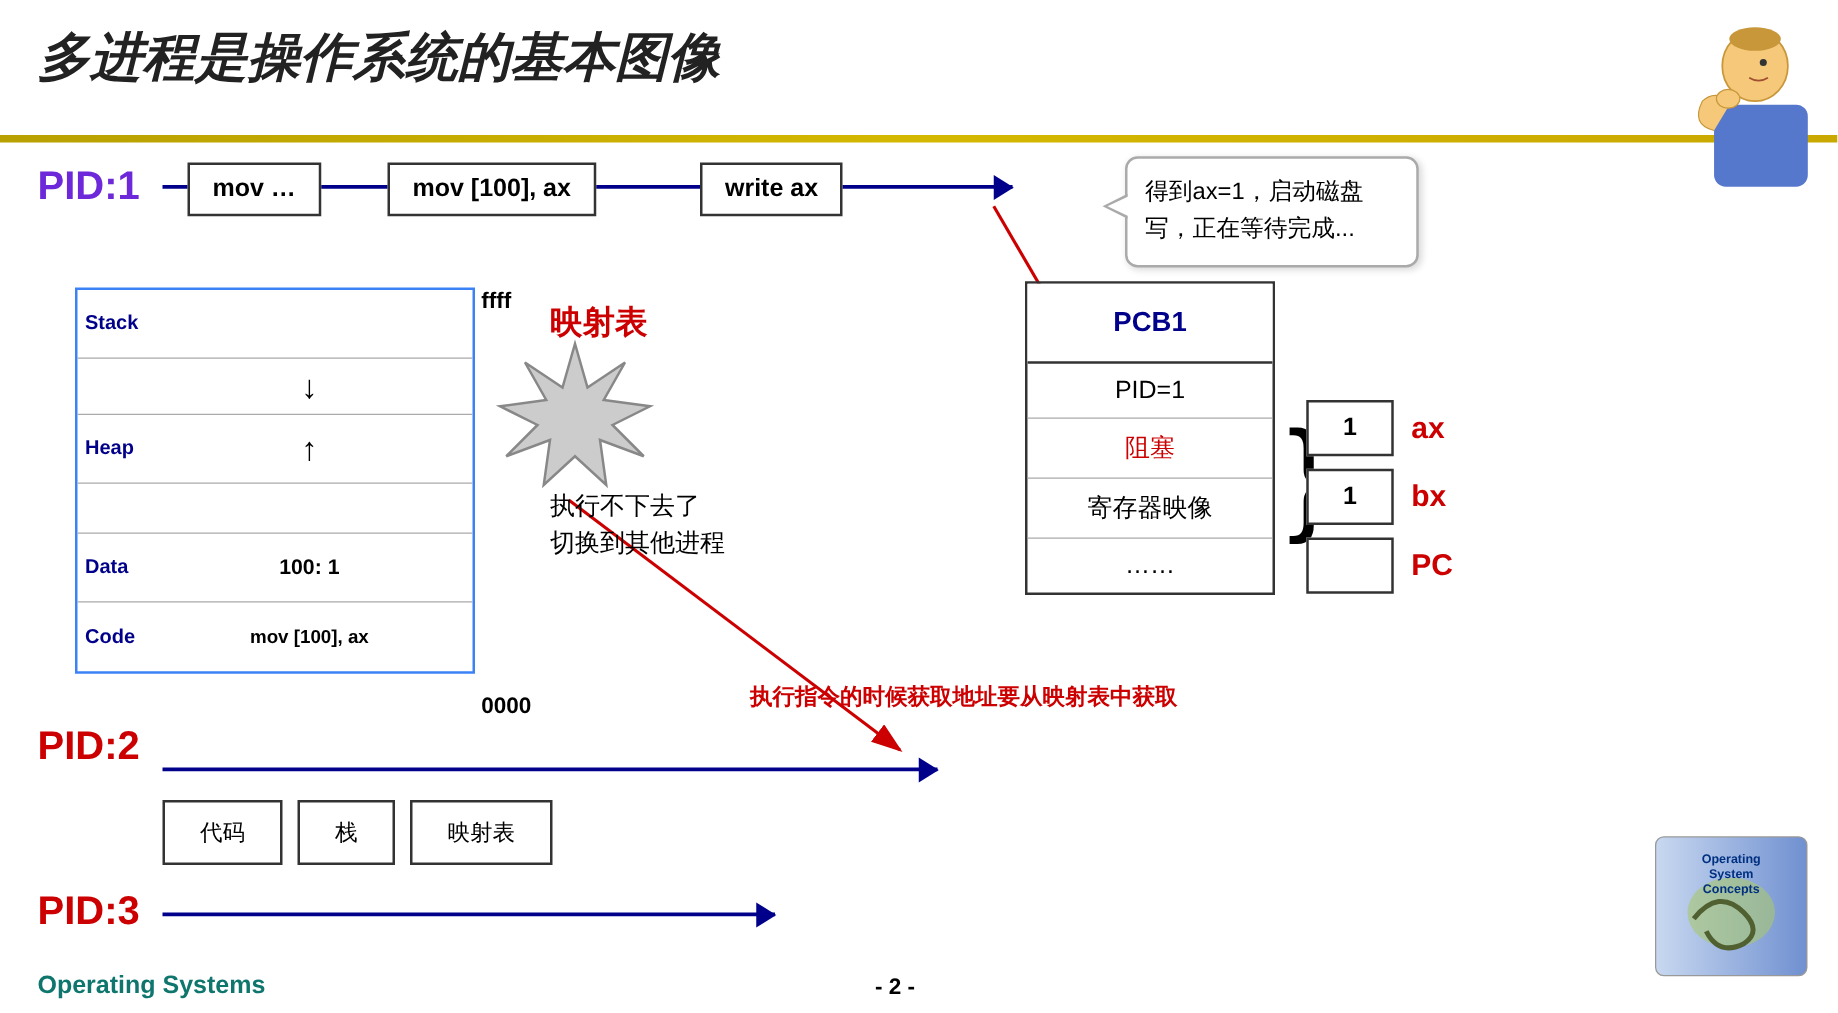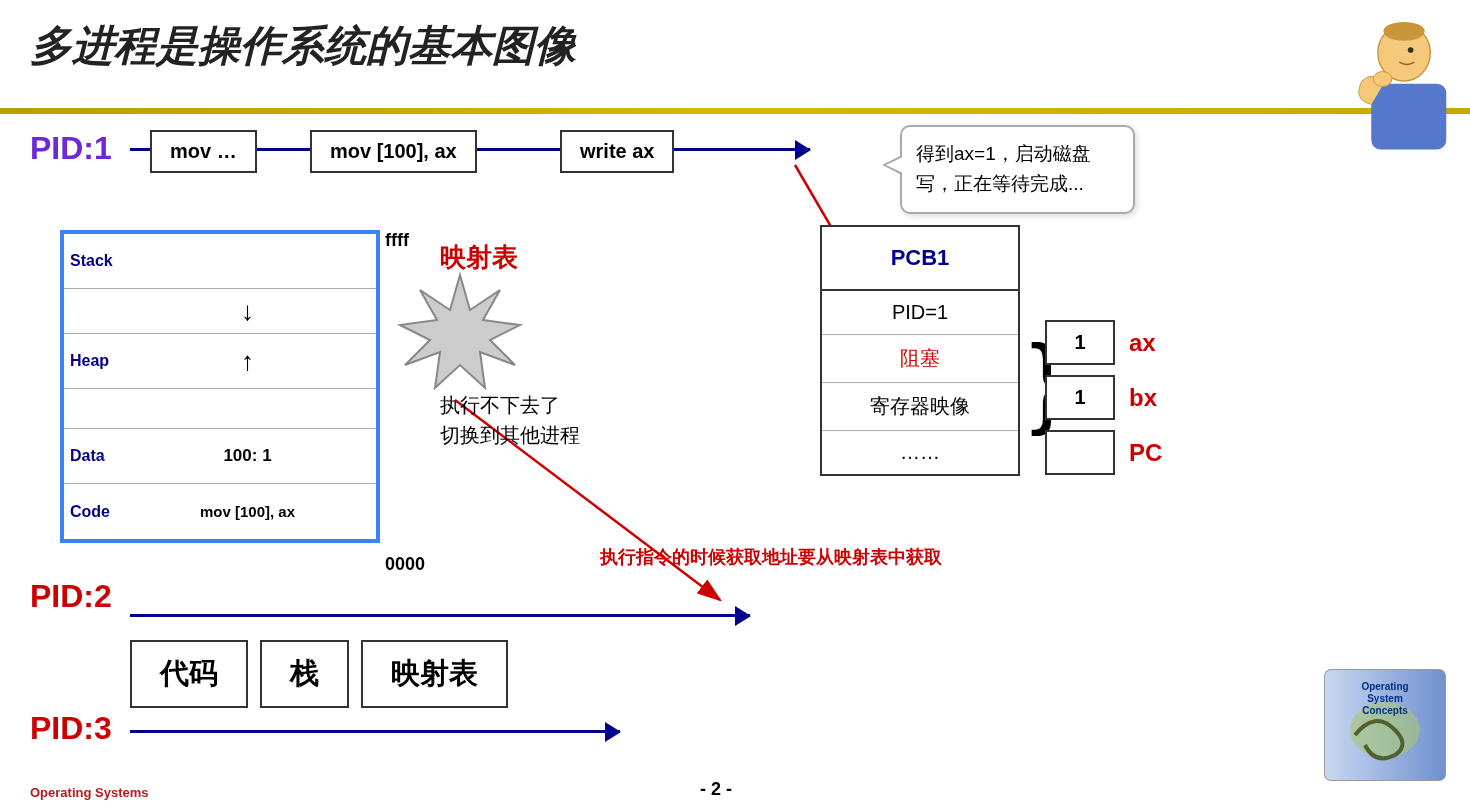--- a/index.html
+++ b/index.html
@@ -63,21 +63,21 @@
       border-bottom: 10px solid transparent;
       border-left: 16px solid #00008b;
     }
 
     
     .memory-block {
       position: absolute;
       top: 230px;
       left: 60px;
       width: 320px;
-      border: 4px solid #3b82f6;
+      border: 2px solid #3b82f6;
     }
     .mem-row {
       display: flex;
       border-bottom: 1px solid #aaa;
       height: 55px;
       align-items: center;
     }
     .mem-row:last-child { border-bottom: none; }
     .mem-label {
       font-size: 16px;
@@ -254,22 +254,22 @@
     .pid2-boxes {
       display: flex;
       align-items: center;
       position: absolute;
       top: 640px;
       left: 130px;
     }
     .pid2-box {
       border: 2px solid #333;
       padding: 12px 28px;
-      font-size: 29px;
-      font-weight: bold;
+      font-size: 18px;
+      font-weight: normal;
       color: #000;
       background: #fff;
       margin-right: 12px;
     }
 
     
     .pid2-arrow {
       position: absolute;
       top: 614px;
       left: 130px;
@@ -314,23 +314,23 @@
       border-top: 10px solid transparent;
       border-bottom: 10px solid transparent;
       border-left: 16px solid #00008b;
     }
 
     
     .footer {
       position: absolute;
       bottom: 10px;
       left: 30px;
-      font-size: 13px;
-      font-weight: bold;
-      color: #b91c1c;
+      font-size: 20px;
+      font-weight: bold;
+      color: #0f766e;
     }
     .footer-page {
       position: absolute;
       bottom: 10px;
       left: 700px;
       font-size: 18px;
       font-weight: bold;
       color: #000;
     }
 

